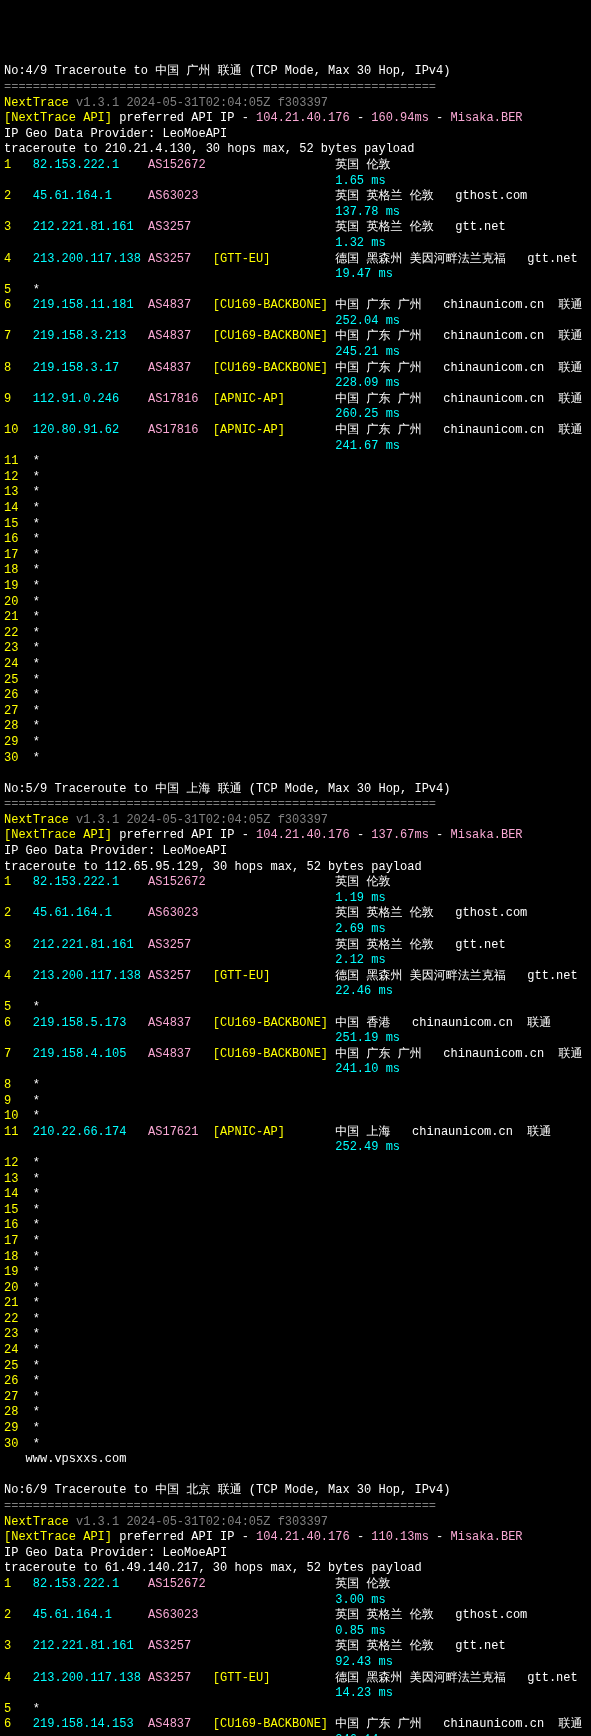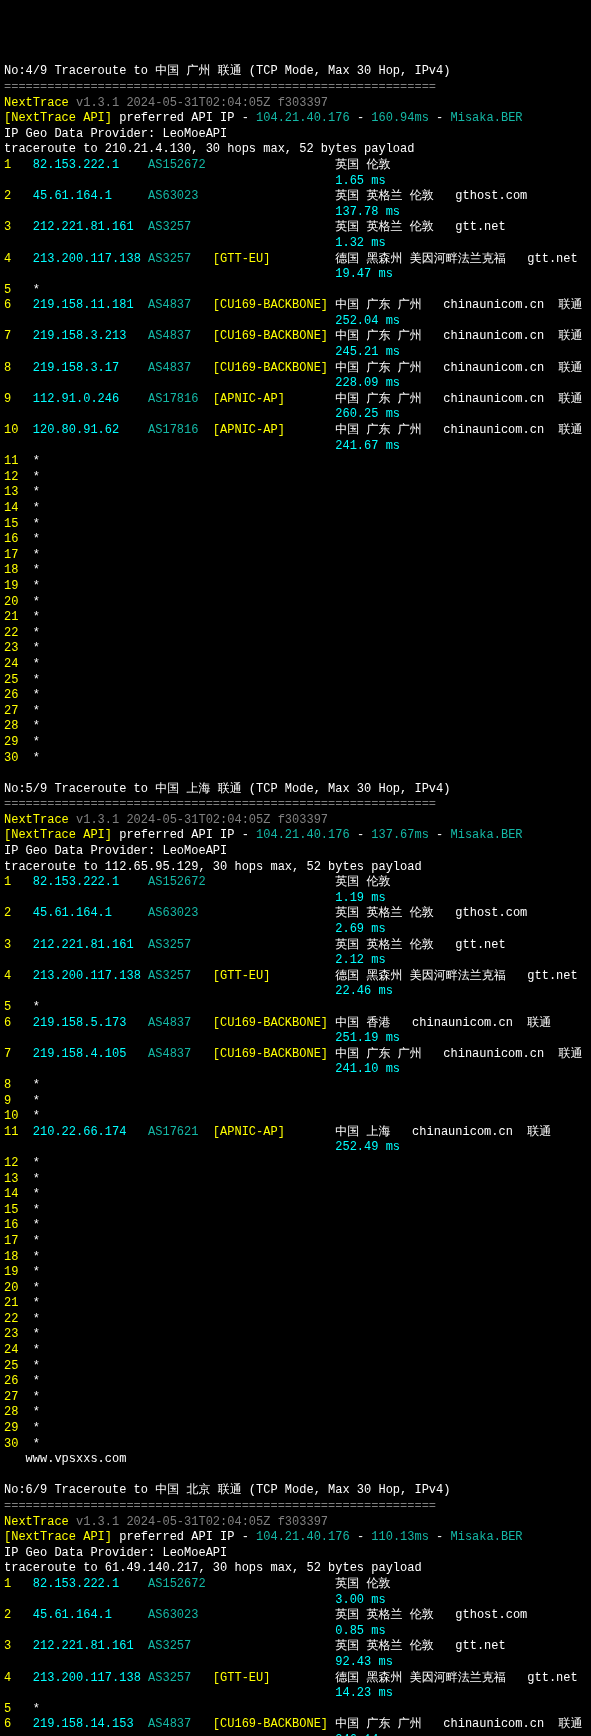--- a/index.html
+++ b/index.html
@@ -10,21 +10,21 @@
     line-height: 1.3;
     margin: 0;
     padding: 2px 4px;
     width: 583px;
     white-space: pre;
   }
   .white { color: #ffffff; }
   .cyan { color: #00ffff; font-family: Liberation Mono, monospace; }
   .gray { color: #808080; }
   .yellow { color: #ffff00; }
-  .green { color: #14b8a6; }
+  .green { color: #f9a8d4; }
 </style>
 </head>
 <body>
 
 
 
 <div id="output"><div class="white">No:4/9 Traceroute to 中国 广州 联通 (TCP Mode, Max 30 Hop, IPv4)</div><div class="gray">============================================================</div><div><span class="yellow">NextTrace</span><span class="gray"> v1.3.1 2024-05-31T02:04:05Z f303397</span></div><div><span class="yellow">[NextTrace API]</span><span class="white"> preferred API IP - </span><span class="green">104.21.40.176</span><span class="white"> - </span><span class="green">160.94ms</span><span class="white"> - </span><span class="green">Misaka.BER</span></div><div class="white">IP Geo Data Provider: LeoMoeAPI</div><div class="white">traceroute to 210.21.4.130, 30 hops max, 52 bytes payload</div><div><span class="yellow">1   </span><span class="cyan">82.153.222.1    </span><span class="green">AS152672 </span><span class="yellow">                 </span><span class="white">英国 伦敦</span>   <span class="white"></span></div><div class="cyan">                                              1.65 ms</div><div><span class="yellow">2   </span><span class="cyan">45.61.164.1     </span><span class="green">AS63023  </span><span class="yellow">                 </span><span class="white">英国 英格兰 伦敦</span>   <span class="white">gthost.com</span></div><div class="cyan">                                              137.78 ms</div><div><span class="yellow">3   </span><span class="cyan">212.221.81.161  </span><span class="green">AS3257   </span><span class="yellow">                 </span><span class="white">英国 英格兰 伦敦</span>   <span class="white">gtt.net</span></div><div class="cyan">                                              1.32 ms</div><div><span class="yellow">4   </span><span class="cyan">213.200.117.138 </span><span class="green">AS3257   </span><span class="yellow">[GTT-EU]         </span><span class="white">德国 黑森州 美因河畔法兰克福</span>   <span class="white">gtt.net</span></div><div class="cyan">                                              19.47 ms</div><div><span class="yellow">5   </span><span class="white">*</span></div><div><span class="yellow">6   </span><span class="cyan">219.158.11.181  </span><span class="green">AS4837   </span><span class="yellow">[CU169-BACKBONE] </span><span class="white">中国 广东 广州</span>   <span class="white">chinaunicom.cn  联通</span></div><div class="cyan">                                              252.04 ms</div><div><span class="yellow">7   </span><span class="cyan">219.158.3.213   </span><span class="green">AS4837   </span><span class="yellow">[CU169-BACKBONE] </span><span class="white">中国 广东 广州</span>   <span class="white">chinaunicom.cn  联通</span></div><div class="cyan">                                              245.21 ms</div><div><span class="yellow">8   </span><span class="cyan">219.158.3.17    </span><span class="green">AS4837   </span><span class="yellow">[CU169-BACKBONE] </span><span class="white">中国 广东 广州</span>   <span class="white">chinaunicom.cn  联通</span></div><div class="cyan">                                              228.09 ms</div><div><span class="yellow">9   </span><span class="cyan">112.91.0.246    </span><span class="green">AS17816  </span><span class="yellow">[APNIC-AP]       </span><span class="white">中国 广东 广州</span>   <span class="white">chinaunicom.cn  联通</span></div><div class="cyan">                                              260.25 ms</div><div><span class="yellow">10  </span><span class="cyan">120.80.91.62    </span><span class="green">AS17816  </span><span class="yellow">[APNIC-AP]       </span><span class="white">中国 广东 广州</span>   <span class="white">chinaunicom.cn  联通</span></div><div class="cyan">                                              241.67 ms</div><div><span class="yellow">11  </span><span class="white">*</span></div><div><span class="yellow">12  </span><span class="white">*</span></div><div><span class="yellow">13  </span><span class="white">*</span></div><div><span class="yellow">14  </span><span class="white">*</span></div><div><span class="yellow">15  </span><span class="white">*</span></div><div><span class="yellow">16  </span><span class="white">*</span></div><div><span class="yellow">17  </span><span class="white">*</span></div><div><span class="yellow">18  </span><span class="white">*</span></div><div><span class="yellow">19  </span><span class="white">*</span></div><div><span class="yellow">20  </span><span class="white">*</span></div><div><span class="yellow">21  </span><span class="white">*</span></div><div><span class="yellow">22  </span><span class="white">*</span></div><div><span class="yellow">23  </span><span class="white">*</span></div><div><span class="yellow">24  </span><span class="white">*</span></div><div><span class="yellow">25  </span><span class="white">*</span></div><div><span class="yellow">26  </span><span class="white">*</span></div><div><span class="yellow">27  </span><span class="white">*</span></div><div><span class="yellow">28  </span><span class="white">*</span></div><div><span class="yellow">29  </span><span class="white">*</span></div><div><span class="yellow">30  </span><span class="white">*</span></div><div> </div><div class="white">No:5/9 Traceroute to 中国 上海 联通 (TCP Mode, Max 30 Hop, IPv4)</div><div class="gray">============================================================</div><div><span class="yellow">NextTrace</span><span class="gray"> v1.3.1 2024-05-31T02:04:05Z f303397</span></div><div><span class="yellow">[NextTrace API]</span><span class="white"> preferred API IP - </span><span class="green">104.21.40.176</span><span class="white"> - </span><span class="green">137.67ms</span><span class="white"> - </span><span class="green">Misaka.BER</span></div><div class="white">IP Geo Data Provider: LeoMoeAPI</div><div class="white">traceroute to 112.65.95.129, 30 hops max, 52 bytes payload</div><div><span class="yellow">1   </span><span class="cyan">82.153.222.1    </span><span class="green">AS152672 </span><span class="yellow">                 </span><span class="white">英国 伦敦</span>   <span class="white"></span></div><div class="cyan">                                              1.19 ms</div><div><span class="yellow">2   </span><span class="cyan">45.61.164.1     </span><span class="green">AS63023  </span><span class="yellow">                 </span><span class="white">英国 英格兰 伦敦</span>   <span class="white">gthost.com</span></div><div class="cyan">                                              2.69 ms</div><div><span class="yellow">3   </span><span class="cyan">212.221.81.161  </span><span class="green">AS3257   </span><span class="yellow">                 </span><span class="white">英国 英格兰 伦敦</span>   <span class="white">gtt.net</span></div><div class="cyan">                                              2.12 ms</div><div><span class="yellow">4   </span><span class="cyan">213.200.117.138 </span><span class="green">AS3257   </span><span class="yellow">[GTT-EU]         </span><span class="white">德国 黑森州 美因河畔法兰克福</span>   <span class="white">gtt.net</span></div><div class="cyan">                                              22.46 ms</div><div><span class="yellow">5   </span><span class="white">*</span></div><div><span class="yellow">6   </span><span class="cyan">219.158.5.173   </span><span class="green">AS4837   </span><span class="yellow">[CU169-BACKBONE] </span><span class="white">中国 香港</span>   <span class="white">chinaunicom.cn  联通</span></div><div class="cyan">                                              251.19 ms</div><div><span class="yellow">7   </span><span class="cyan">219.158.4.105   </span><span class="green">AS4837   </span><span class="yellow">[CU169-BACKBONE] </span><span class="white">中国 广东 广州</span>   <span class="white">chinaunicom.cn  联通</span></div><div class="cyan">                                              241.10 ms</div><div><span class="yellow">8   </span><span class="white">*</span></div><div><span class="yellow">9   </span><span class="white">*</span></div><div><span class="yellow">10  </span><span class="white">*</span></div><div><span class="yellow">11  </span><span class="cyan">210.22.66.174   </span><span class="green">AS17621  </span><span class="yellow">[APNIC-AP]       </span><span class="white">中国 上海</span>   <span class="white">chinaunicom.cn  联通</span></div><div class="cyan">                                              252.49 ms</div><div><span class="yellow">12  </span><span class="white">*</span></div><div><span class="yellow">13  </span><span class="white">*</span></div><div><span class="yellow">14  </span><span class="white">*</span></div><div><span class="yellow">15  </span><span class="white">*</span></div><div><span class="yellow">16  </span><span class="white">*</span></div><div><span class="yellow">17  </span><span class="white">*</span></div><div><span class="yellow">18  </span><span class="white">*</span></div><div><span class="yellow">19  </span><span class="white">*</span></div><div><span class="yellow">20  </span><span class="white">*</span></div><div><span class="yellow">21  </span><span class="white">*</span></div><div><span class="yellow">22  </span><span class="white">*</span></div><div><span class="yellow">23  </span><span class="white">*</span></div><div><span class="yellow">24  </span><span class="white">*</span></div><div><span class="yellow">25  </span><span class="white">*</span></div><div><span class="yellow">26  </span><span class="white">*</span></div><div><span class="yellow">27  </span><span class="white">*</span></div><div><span class="yellow">28  </span><span class="white">*</span></div><div><span class="yellow">29  </span><span class="white">*</span></div><div><span class="yellow">30  </span><span class="white">*</span></div><div class="white">   www.vpsxxs.com</div><div> </div><div class="white">No:6/9 Traceroute to 中国 北京 联通 (TCP Mode, Max 30 Hop, IPv4)</div><div class="gray">============================================================</div><div><span class="yellow">NextTrace</span><span class="gray"> v1.3.1 2024-05-31T02:04:05Z f303397</span></div><div><span class="yellow">[NextTrace API]</span><span class="white"> preferred API IP - </span><span class="green">104.21.40.176</span><span class="white"> - </span><span class="green">110.13ms</span><span class="white"> - </span><span class="green">Misaka.BER</span></div><div class="white">IP Geo Data Provider: LeoMoeAPI</div><div class="white">traceroute to 61.49.140.217, 30 hops max, 52 bytes payload</div><div><span class="yellow">1   </span><span class="cyan">82.153.222.1    </span><span class="green">AS152672 </span><span class="yellow">                 </span><span class="white">英国 伦敦</span>   <span class="white"></span></div><div class="cyan">                                              3.00 ms</div><div><span class="yellow">2   </span><span class="cyan">45.61.164.1     </span><span class="green">AS63023  </span><span class="yellow">                 </span><span class="white">英国 英格兰 伦敦</span>   <span class="white">gthost.com</span></div><div class="cyan">                                              0.85 ms</div><div><span class="yellow">3   </span><span class="cyan">212.221.81.161  </span><span class="green">AS3257   </span><span class="yellow">                 </span><span class="white">英国 英格兰 伦敦</span>   <span class="white">gtt.net</span></div><div class="cyan">                                              92.43 ms</div><div><span class="yellow">4   </span><span class="cyan">213.200.117.138 </span><span class="green">AS3257   </span><span class="yellow">[GTT-EU]         </span><span class="white">德国 黑森州 美因河畔法兰克福</span>   <span class="white">gtt.net</span></div><div class="cyan">                                              14.23 ms</div><div><span class="yellow">5   </span><span class="white">*</span></div><div><span class="yellow">6   </span><span class="cyan">219.158.14.153  </span><span class="green">AS4837   </span><span class="yellow">[CU169-BACKBONE] </span><span class="white">中国 广东 广州</span>   <span class="white">chinaunicom.cn  联通</span></div><div class="cyan">                                              246.14 ms</div></div>
 
 
 

